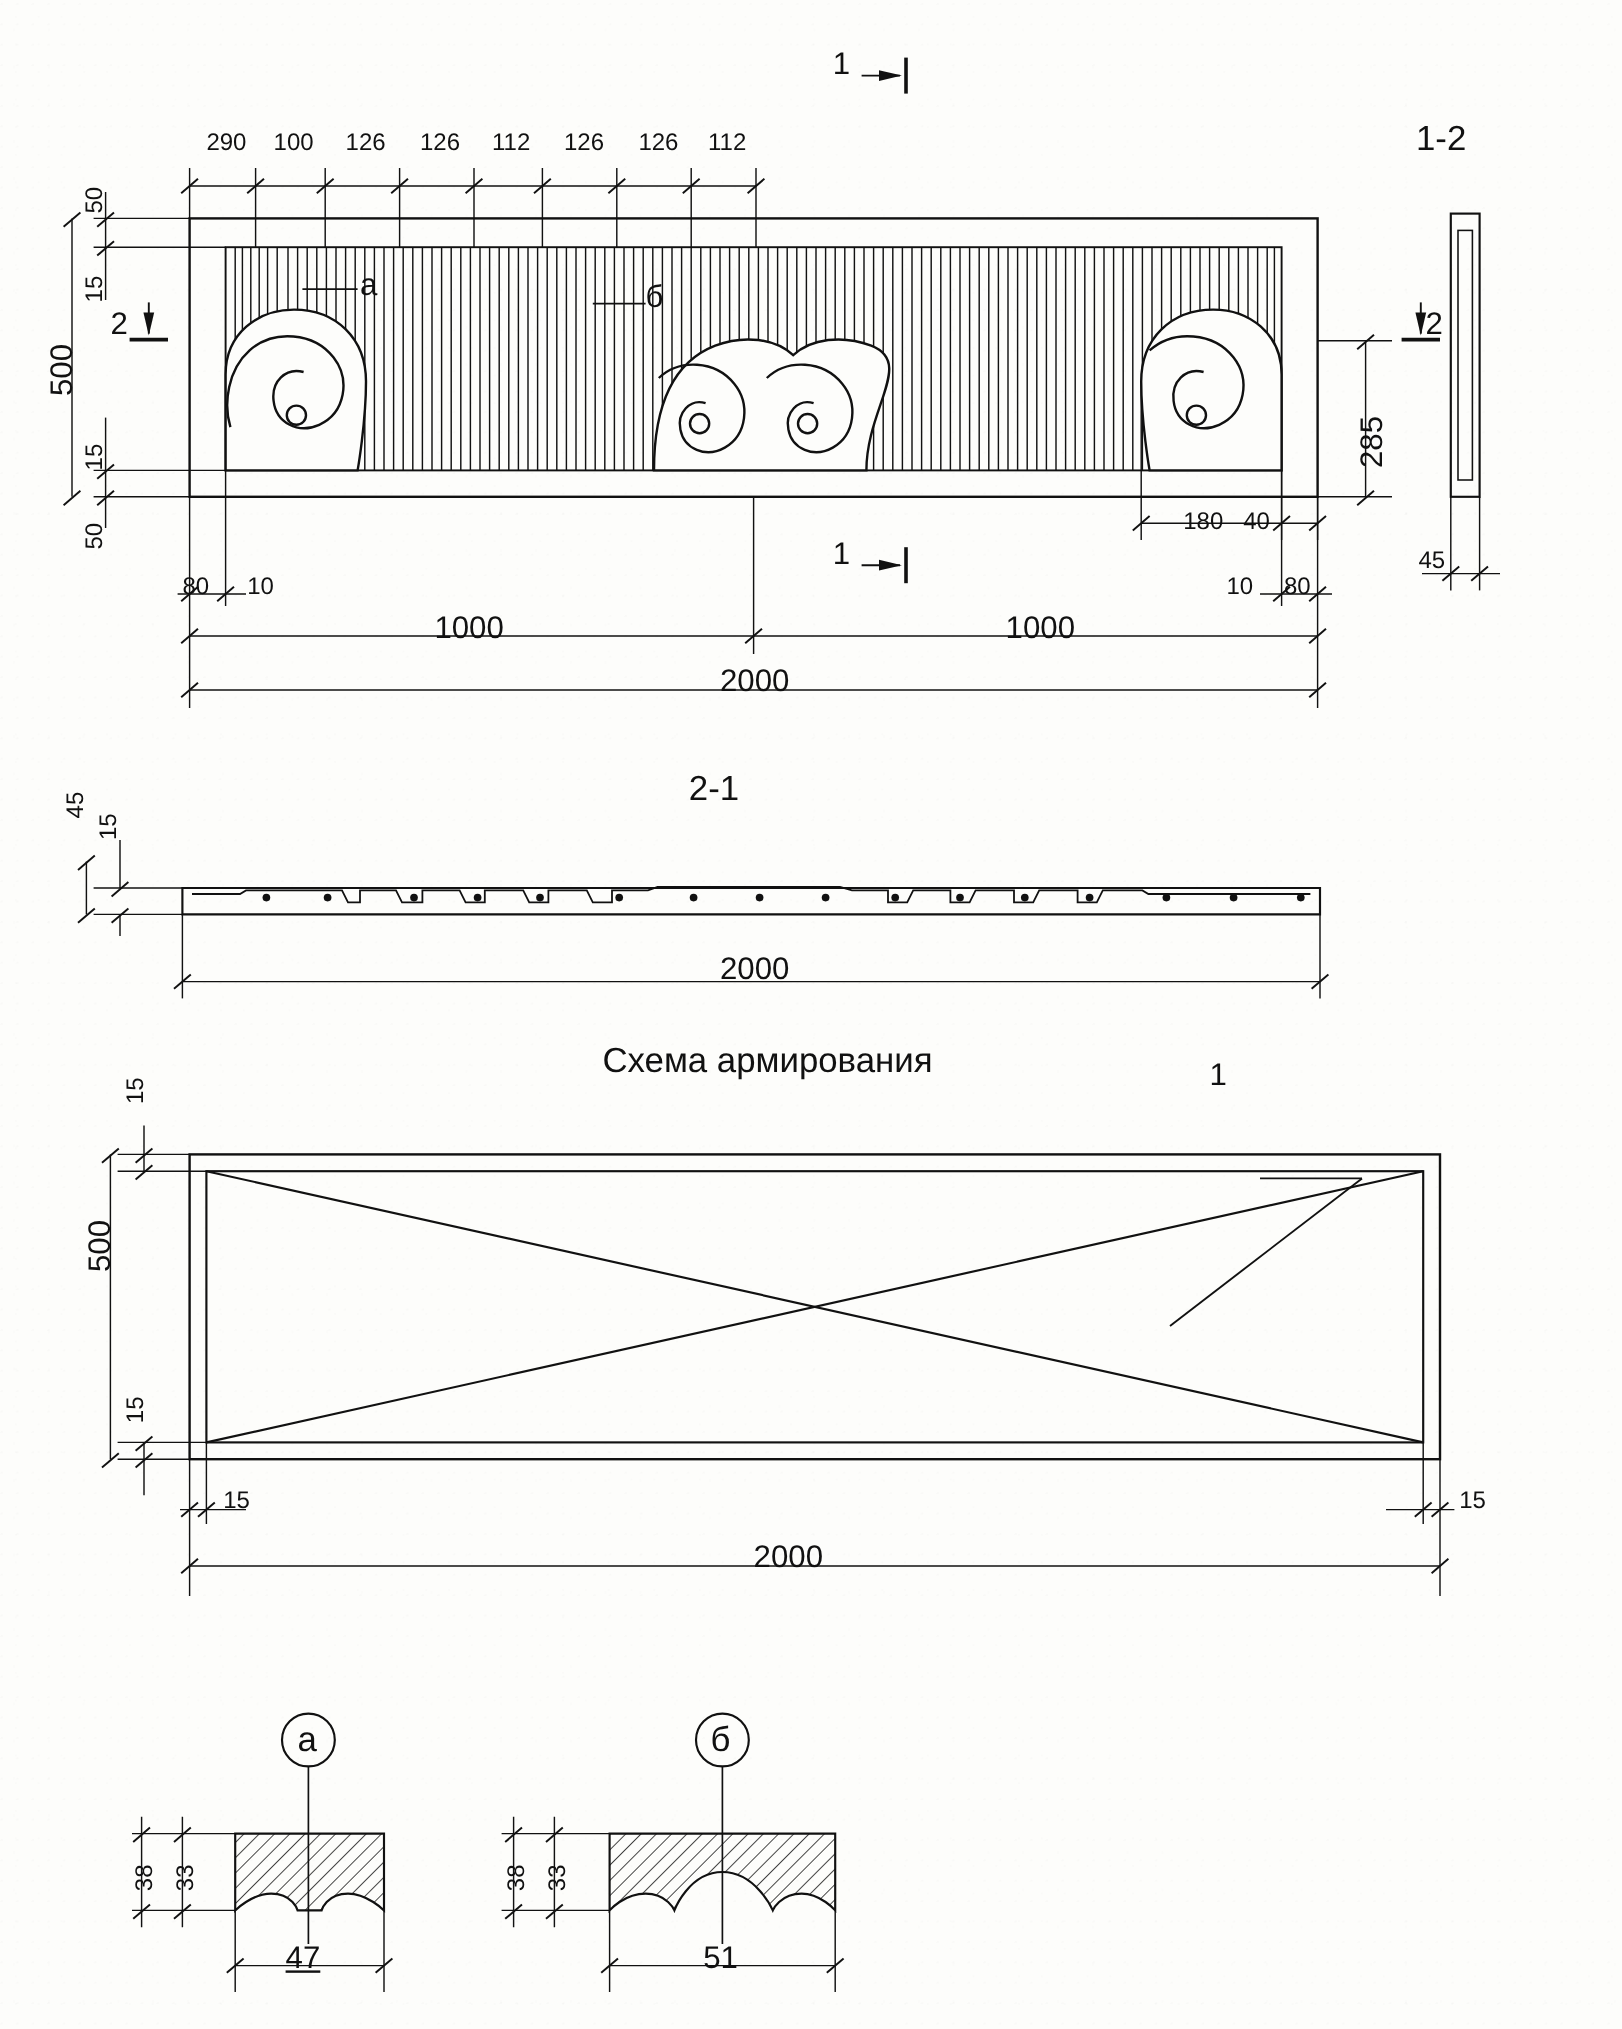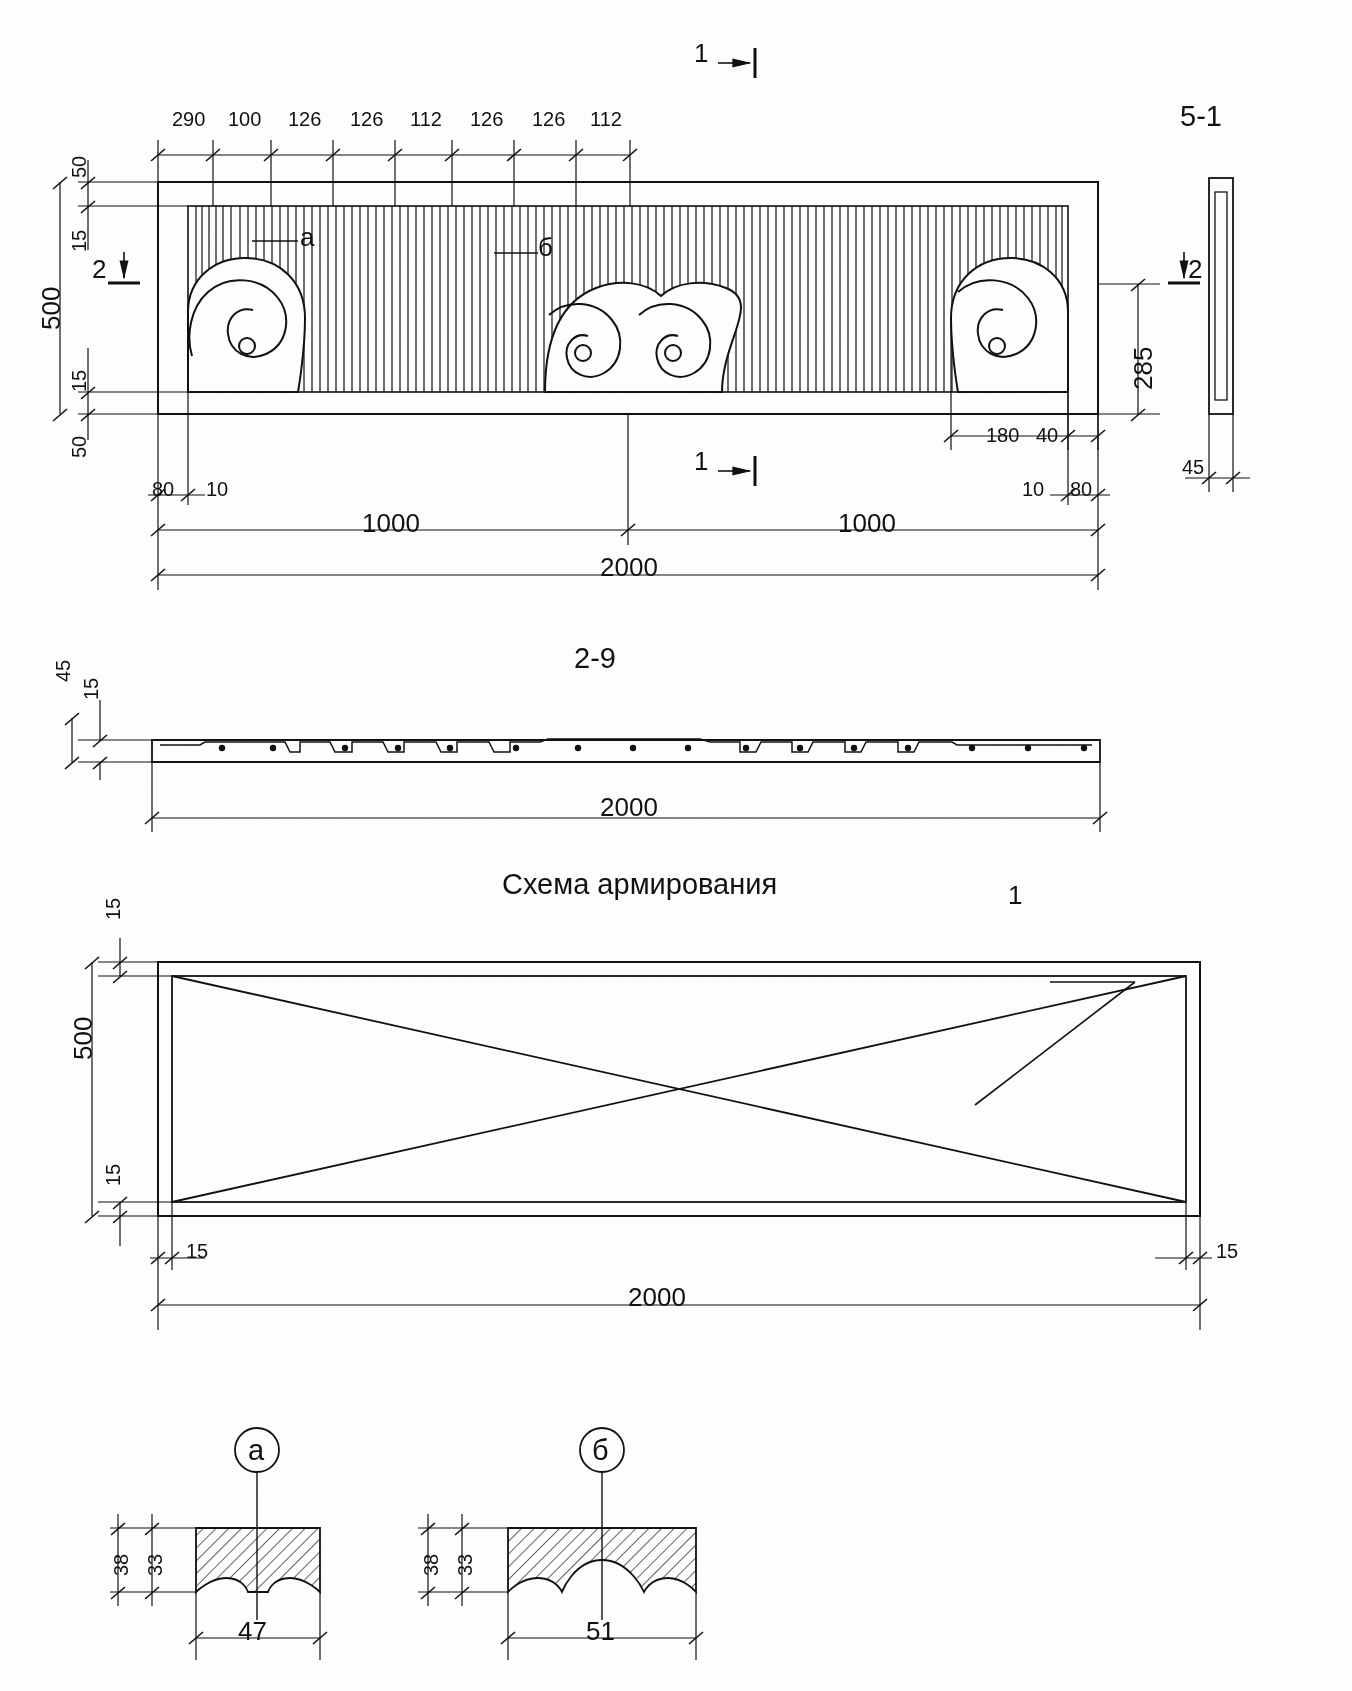--- a/index.html
+++ b/index.html
@@ -427,21 +427,21 @@
       <line x1="421" y1="1535" x2="435" y2="1523"></line>
       <line x1="421" y1="1599" x2="435" y2="1587"></line>
       <line x1="501" y1="1644" x2="515" y2="1632"></line>
       <line x1="689" y1="1644" x2="703" y2="1632"></line>
     </g>
   </g>
 
   </g>
 </svg>
 
-<div class="lbl t22" style="left:1180px;top:100px;">5-1</div>
+<div class="lbl t22" style="left:1180px;top:100px;">1-2</div>
 
 <div class="lbl t20" style="left:744px;top:38px;transform:translateX(-50px);">1</div>
 <div class="lbl t20" style="left:694px;top:446px;">1</div>
 <div class="lbl t20" style="left:92px;top:254px;">2</div>
 <div class="lbl t20" style="left:1188px;top:254px;">2</div>
 
 <div class="lbl t16" style="left:172px;top:108px;">290</div>
 <div class="lbl t16" style="left:228px;top:108px;">100</div>
 <div class="lbl t16" style="left:288px;top:108px;">126</div>
 <div class="lbl t16" style="left:350px;top:108px;">126</div>
@@ -467,34 +467,34 @@
 <div class="lbl t16" style="left:206px;top:478px;">10</div>
 <div class="lbl t16" style="left:1022px;top:478px;">10</div>
 <div class="lbl t16" style="left:1070px;top:478px;">80</div>
 
 <div class="lbl t20" style="left:362px;top:508px;">1000</div>
 <div class="lbl t20" style="left:838px;top:508px;">1000</div>
 <div class="lbl t20" style="left:600px;top:552px;">2000</div>
 
 <div class="lbl t16" style="left:1182px;top:456px;">45</div>
 
-<div class="lbl t22" style="left:574px;top:642px;">2-9</div>
+<div class="lbl t22" style="left:574px;top:642px;">2-1</div>
 <div class="lbl t16 vert" style="left:52px;top:682px;">45</div>
 <div class="lbl t16 vert" style="left:80px;top:700px;">15</div>
 <div class="lbl t20" style="left:600px;top:792px;">2000</div>
 
 <div class="lbl t22" style="left:502px;top:868px;">Схема армирования</div>
 <div class="lbl t20" style="left:1008px;top:880px;">1</div>
 <div class="lbl t16 vert" style="left:102px;top:920px;">15</div>
 <div class="lbl t16 vert" style="left:102px;top:1186px;">15</div>
 <div class="lbl t20 vert" style="left:68px;top:1060px;">500</div>
 <div class="lbl t16" style="left:186px;top:1240px;">15</div>
 <div class="lbl t16" style="left:1216px;top:1240px;">15</div>
 <div class="lbl t20" style="left:628px;top:1282px;">2000</div>
 
 <div class="lbl t22" style="left:248px;top:1434px;">а</div>
 <div class="lbl t22" style="left:592px;top:1434px;">б</div>
 <div class="lbl t16 vert" style="left:110px;top:1576px;">38</div>
 <div class="lbl t16 vert" style="left:144px;top:1576px;">33</div>
-<div class="lbl t20" style="left:238px;top:1616px;">47</div>
+<div class="lbl t20" style="left:238px;top:1616px;text-decoration:underline;">47</div>
 <div class="lbl t16 vert" style="left:420px;top:1576px;">38</div>
 <div class="lbl t16 vert" style="left:454px;top:1576px;">33</div>
 <div class="lbl t20" style="left:586px;top:1616px;">51</div>
 
 </body></html>

